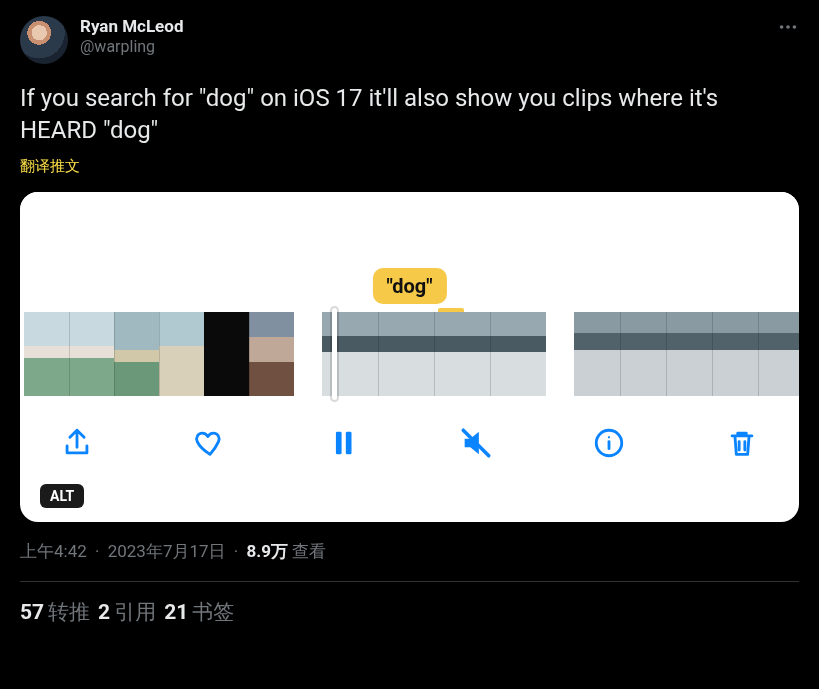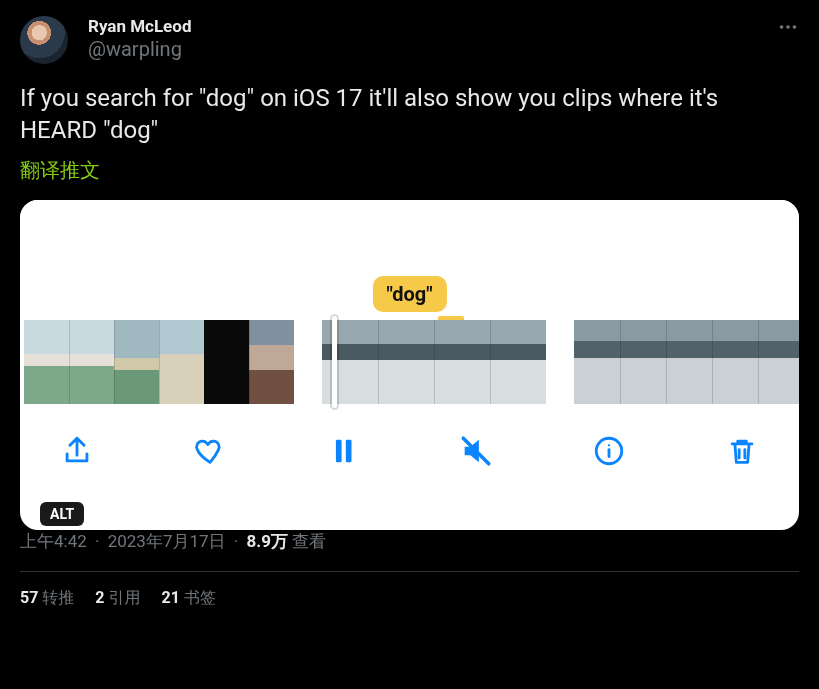--- a/index.html
+++ b/index.html
@@ -10,51 +10,51 @@
     width: 819px;
     height: 689px;
     overflow: hidden;
   }
   .tweet {
     padding: 16px 20px 0 20px;
   }
   .header {
     display: flex;
     align-items: flex-start;
-    gap: 20px;
+    gap: 12px;
     position: relative;
   }
   .avatar {
     width: 48px; height: 48px;
     border-radius: 50%;
     background: radial-gradient(circle at 40% 35%, #e8c9b0 0 18%, #c89070 18% 28%, #2a3a4a 28% 60%, #1a2430 60% 100%);
     flex-shrink: 0;
   }
   .names { line-height: 1.25; }
   .display-name { font-weight: 700; color: #e7e9ea; font-size: 17px; }
-  .handle { color: #71767b; font-size: 20px; }
+  .handle { color: #71767b; font-size: 16px; }
   .more {
     position: absolute;
     right: 0; top: 0;
     color: #71767b;
     font-size: 20px;
     letter-spacing: 2px;
     cursor: pointer;
   }
   .body-text {
     margin-top: 18px;
     font-size: 24px;
     line-height: 1.35;
     color: #e7e9ea;
     font-weight: 400;
   }
   .translate {
     margin-top: 10px;
-    color: #84cc16;
-    font-size: 20px;
+    color: #fde047;
+    font-size: 15px;
     cursor: pointer;
   }
   .media-card {
     margin-top: 16px;
     background: #fff;
     border-radius: 18px;
     overflow: hidden;
     position: relative;
     height: 330px;
   }
@@ -127,44 +127,45 @@
   }
   .tb-btn {
     width: 42px; height: 42px;
     display: flex; align-items: center; justify-content: center;
     cursor: pointer;
   }
   .tb-btn svg { width: 34px; height: 34px; stroke: #0a84ff; fill: none; stroke-width: 2; }
   .alt-badge {
     position: absolute;
     left: 20px;
-    bottom: 4px;
+    bottom: 14px;
     background: #1a1a1a;
     color: #fff;
     font-weight: 700;
     font-size: 14px;
     padding: 4px 10px;
     border-radius: 6px;
   }
   .meta {
+    margin-top: 18px;
     color: #71767b;
     font-size: 17px;
   }
   .meta .sep { margin: 0 4px; }
   .meta .views-count { color: #e7e9ea; font-weight: 700; }
   .divider {
     height: 1px;
     background: #2f3336;
     margin: 18px 0 0 0;
   }
   .stats {
     display: flex;
-    gap: 21px;
+    gap: 8px;
     padding: 16px 0 0 0;
-    font-size: 16px;
+    font-size: 21px;
     color: #71767b;
   }
   .stats .num { color: #e7e9ea; font-weight: 700; margin-right: 4px; }
   .stat { cursor: pointer; }
 </style>
 </head>
 <body>
 
 <div class="tweet">
   <div class="header">

